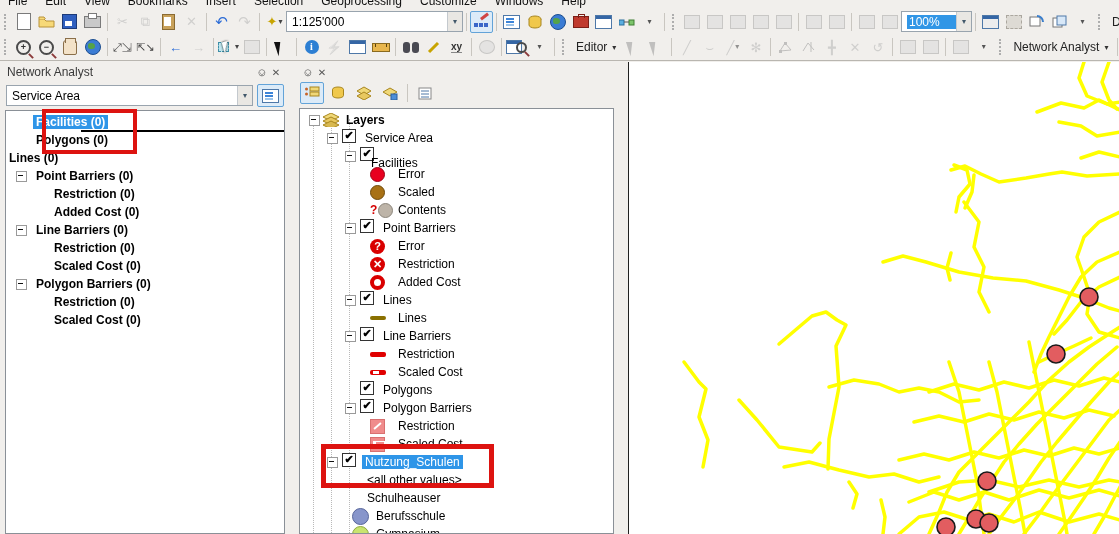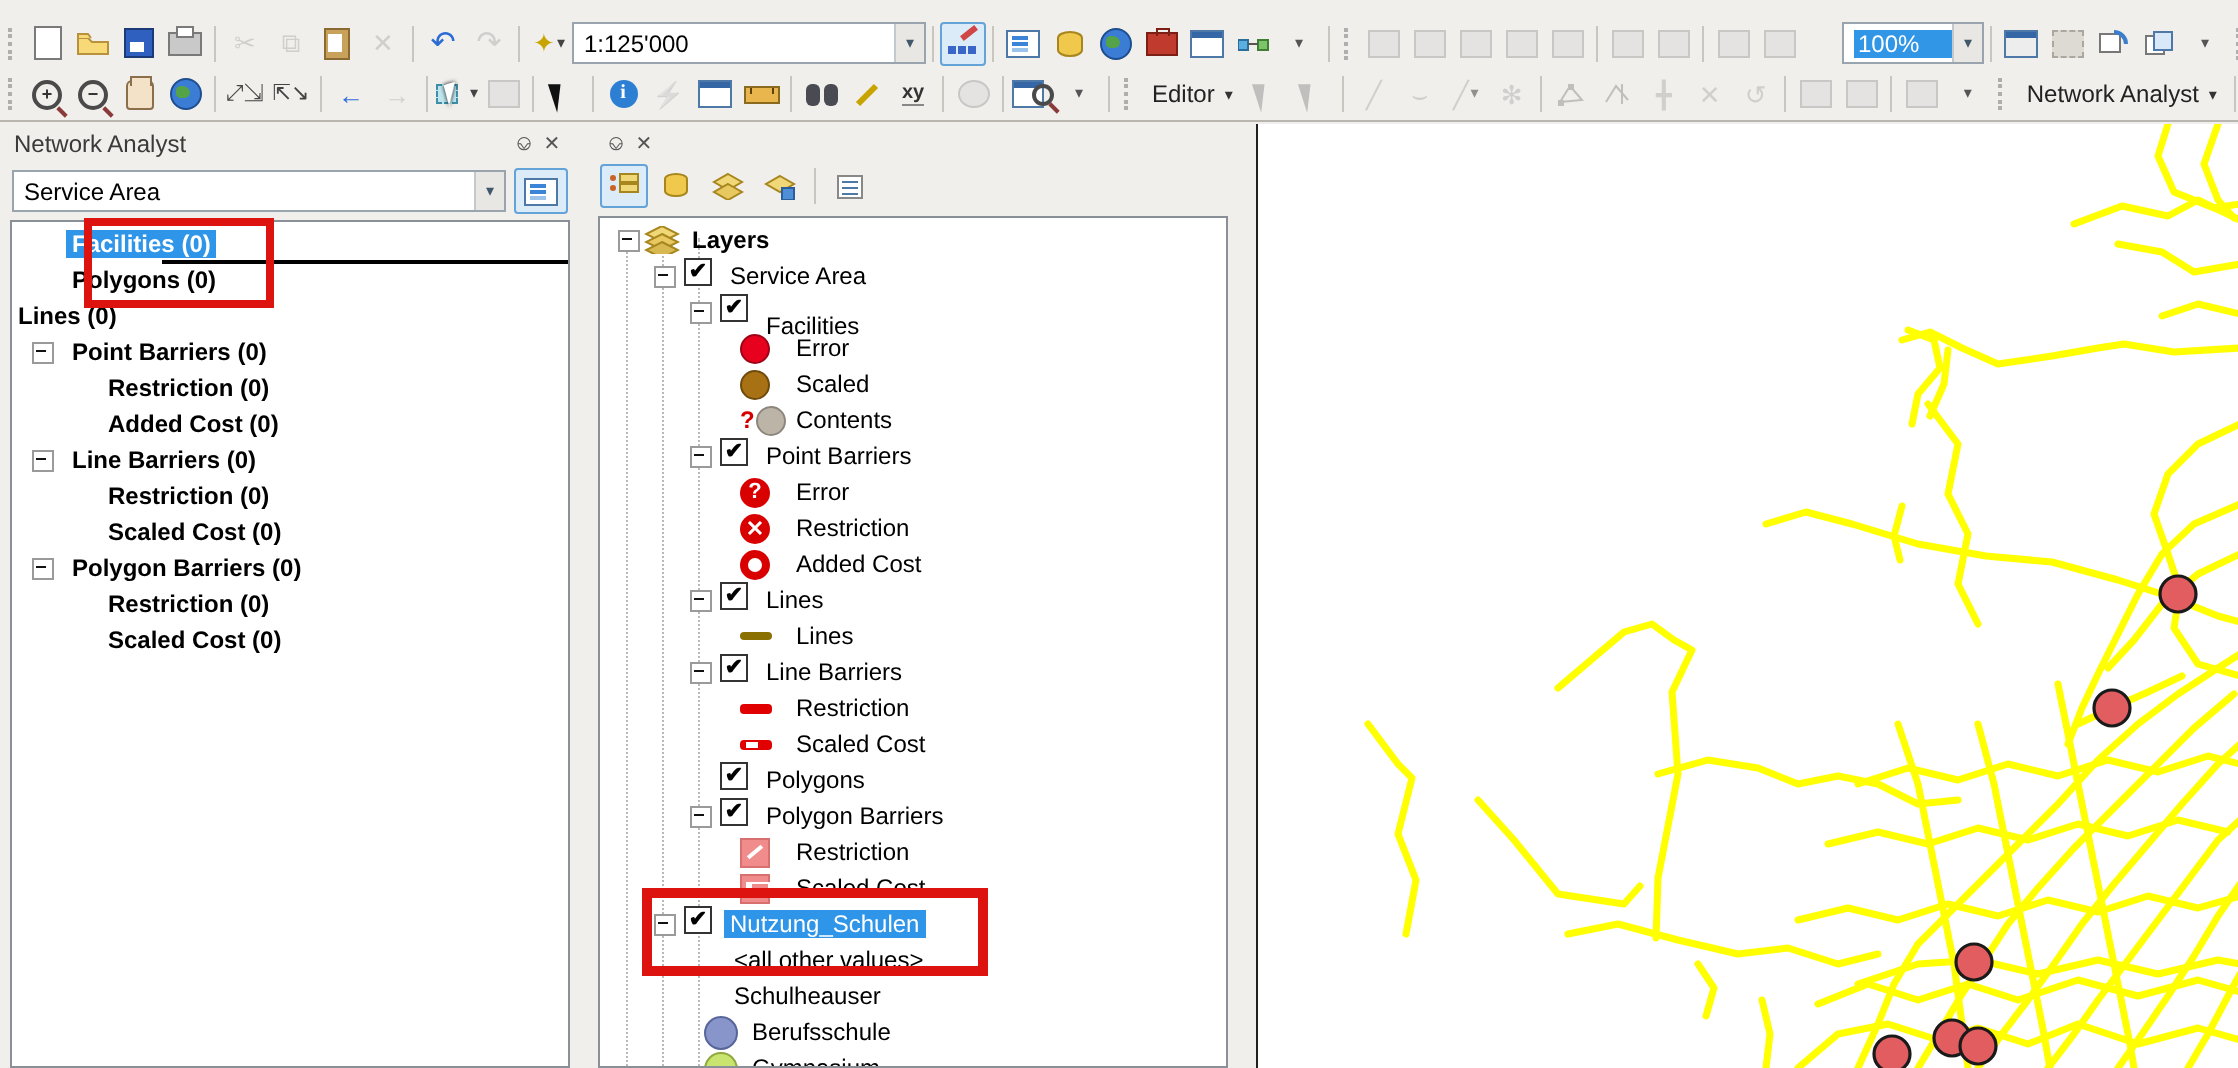--- a/index.html
+++ b/index.html
@@ -15,21 +15,21 @@
   .grip{width:2px;height:16px;border-left:2px dotted #AEAEae;margin:0 4px;flex:none;}
   .sep{width:1px;height:18px;background:#C9C6C0;margin:0 3px;flex:none;}
   .ico{width:21px;height:20px;display:inline-flex;align-items:center;justify-content:center;font-size:13px;line-height:1;color:#333;border:1px solid transparent;border-radius:2px;flex:none;}
   .ico.dis{color:#B5B5B5;filter:grayscale(1);opacity:.55;}
   .ico.sel{border-color:#63A3D8;background:#DCEBF8;}
   .ico .dd{font-size:8px;color:#444;margin-left:1px;}
   .combo{height:19px;background:#fff;border:1px solid #99A4AE;display:flex;align-items:center;font-size:12px;padding:0 0 0 5px;flex:none;}
   .combo .cval{flex:1;white-space:nowrap;}
   .combo .cbtn{width:14px;height:100%;display:flex;align-items:center;justify-content:center;font-size:8px;color:#41586B;background:#E9E7E3;border-left:1px solid #C4C9CE;}
   .combo.scale{width:170px;}
-  .combo.zoom{width:64px;margin-left:20px;}
+  .combo.zoom{width:64px;}
   .combo.zoom .cval{background:#3196E6;color:#fff;padding:0 2px;}
   .tlabel{font-size:12px;color:#222;padding:1px 6px;display:inline-flex;align-items:center;gap:5px;white-space:nowrap;flex:none;}
   .tlabel .dd{font-size:8px;color:#333;}
   .spacer{flex:1;}
   
   .sh-page{width:12px;height:15px;background:#fff;border:1px solid #7A7A7A;}
   .sh-floppy{width:13px;height:13px;background:#2F5FBF;border:1px solid #1C3A78;position:relative;}
   .sh-floppy::after{content:"";position:absolute;left:2px;top:6px;width:7px;height:5px;background:#fff;}
   .sh-print{width:15px;height:10px;background:#C9C9C9;border:1px solid #7A7A7A;position:relative;}
   .sh-print::before{content:"";position:absolute;left:3px;top:-4px;width:7px;height:4px;background:#fff;border:1px solid #7A7A7A;}
@@ -115,20 +115,34 @@
   
   .ann{position:absolute;border:4px solid #DD1310;z-index:50;pointer-events:none;}
   .ann1{left:42px;top:109px;width:87px;height:37px;}
   .ann2{left:321px;top:444px;width:163px;height:34px;border-width:5px;}
 </style>
 </head>
 <body>
 
 <div class="app">
 
+  <div class="menubar">
+    <div class="menubar-inner">
+        <span class="mitem">File</span>
+        <span class="mitem">Edit</span>
+        <span class="mitem">View</span>
+        <span class="mitem">Bookmarks</span>
+        <span class="mitem">Insert</span>
+        <span class="mitem">Selection</span>
+        <span class="mitem">Geoprocessing</span>
+        <span class="mitem">Customize</span>
+        <span class="mitem">Windows</span>
+        <span class="mitem">Help</span>
+      </div>
+  </div>
 
   <div class="tb tb1">
     <span class="grip"></span>
     <span class="ico">
         <span class="sh-page"></span>
       </span>
     <span class="ico">
         <svg width="17" height="13">
           <path d="M1,4 l5,0 2,2 8,0 0,6 -15,0 z" fill="#F7D978" stroke="#B8923B"></path>
           <path d="M1,4 l0,-2 5,0 1.5,2" fill="#F7D978" stroke="#B8923B"></path>
@@ -491,21 +505,21 @@
           <span class="lbl" style="position: absolute; left: 43px; font-weight: bold;">Layers</span>
         </div>
         <div class="trow" style="top: 20px;">
           <span class="expbox" style="position: absolute; left: 27px;"></span>
           <span class="chk" style="position: absolute; left: 42px;"></span>
           <span class="lbl" style="position: absolute; left: 62px;">Service Area</span>
         </div>
         <div class="trow" style="top: 38px;">
           <span class="expbox" style="position: absolute; left: 45px;"></span>
           <span class="chk" style="position: absolute; left: 60px;"></span>
-          <span class="lbl" style="position: absolute; left: 80px; margin-top: 13px;">Facilities</span>
+          <span class="lbl" style="position: absolute; left: 68px; margin-top: 13px;">Facilities</span>
         </div>
         <div class="trow" style="top: 56px;">
           <span class="sy" style="position: absolute; left: 70px;">
             <span class="s-dot s-red"></span>
           </span>
           <span class="lbl" style="position: absolute; left: 95px;">Error</span>
         </div>
         <div class="trow" style="top: 74px;">
           <span class="sy" style="position: absolute; left: 70px;">
             <span class="s-dot s-located"></span>

